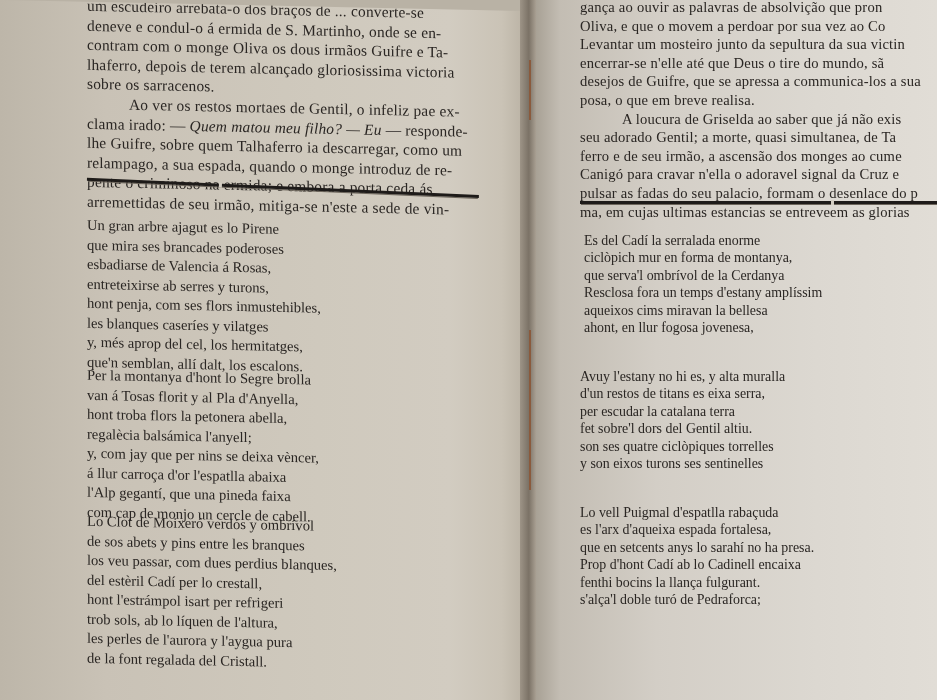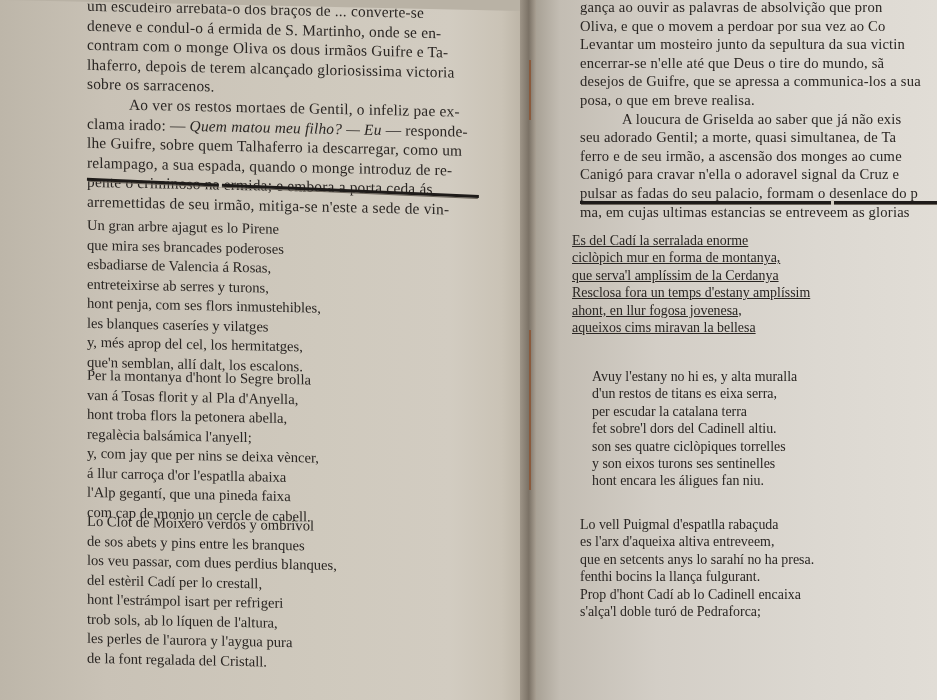--- a/index.html
+++ b/index.html
@@ -124,40 +124,39 @@
     <span class="line">ferro e de seu irmão, a ascensão dos monges ao cume</span>
     <span class="line">Canigó para cravar n'ella o adoravel signal da Cruz e</span>
     <span class="line">pulsar as fadas do seu palacio, formam o desenlace do p</span>
     <span class="line">ma, em cujas ultimas estancias se entreveem as glorias</span>
   </div>
 
   <div class="rule" style="left:44px; top:201px; width:360px;">
     <span class="gap" style="left:251px;"></span>
   </div>
 
-  <div class="stanza stanza-right" style="left:36px; top:232px;text-decoration:underline;">
+  <div class="stanza stanza-right" style="left:48px; top:232px;">
     <span class="verse">Es del Cadí la serralada enorme</span>
     <span class="verse">ciclòpich mur en forma de montanya,</span>
-    <span class="verse">que serva'l amplíssim de la Cerdanya</span>
+    <span class="verse">que serva'l ombrívol de la Cerdanya</span>
     <span class="verse">Resclosa fora un temps d'estany amplíssim</span>
+    <span class="verse">aqueixos cims miravan la bellesa</span>
     <span class="verse">ahont, en llur fogosa jovenesa,</span>
-    <span class="verse">aqueixos cims miravan la bellesa</span>
   </div>
 
-  <div class="stanza stanza-right" style="left:56px; top:368px;">
+  <div class="stanza stanza-right" style="left:44px; top:368px;">
     <span class="verse">Avuy l'estany no hi es, y alta muralla</span>
     <span class="verse">d'un restos de titans es eixa serra,</span>
     <span class="verse">per escudar la catalana terra</span>
-    <span class="verse">fet sobre'l dors del Cadinell altiu.</span>
+    <span class="verse">fet sobre'l dors del Gentil altiu.</span>
     <span class="verse">son ses quatre ciclòpiques torrelles</span>
     <span class="verse">y son eixos turons ses sentinelles</span>
-    <span class="verse">hont encara les áligues fan niu.</span>
   </div>
 
-  <div class="stanza stanza-right" style="left:44px; top:516px;">
+  <div class="stanza stanza-right" style="left:44px; top:504px;">
     <span class="verse">Lo vell Puigmal d'espatlla rabaçuda</span>
-    <span class="verse">es l'arx d'aqueixa altiva entreveem,</span>
+    <span class="verse">es l'arx d'aqueixa espada fortalesa,</span>
     <span class="verse">que en setcents anys lo sarahí no ha presa.</span>
+    <span class="verse">Prop d'hont Cadí ab lo Cadinell encaixa</span>
     <span class="verse">fenthi bocins la llança fulgurant.</span>
-    <span class="verse">Prop d'hont Cadí ab lo Cadinell encaixa</span>
     <span class="verse">s'alça'l doble turó de Pedraforca;</span>
   </div>
 </div>
 
 </body></html>

